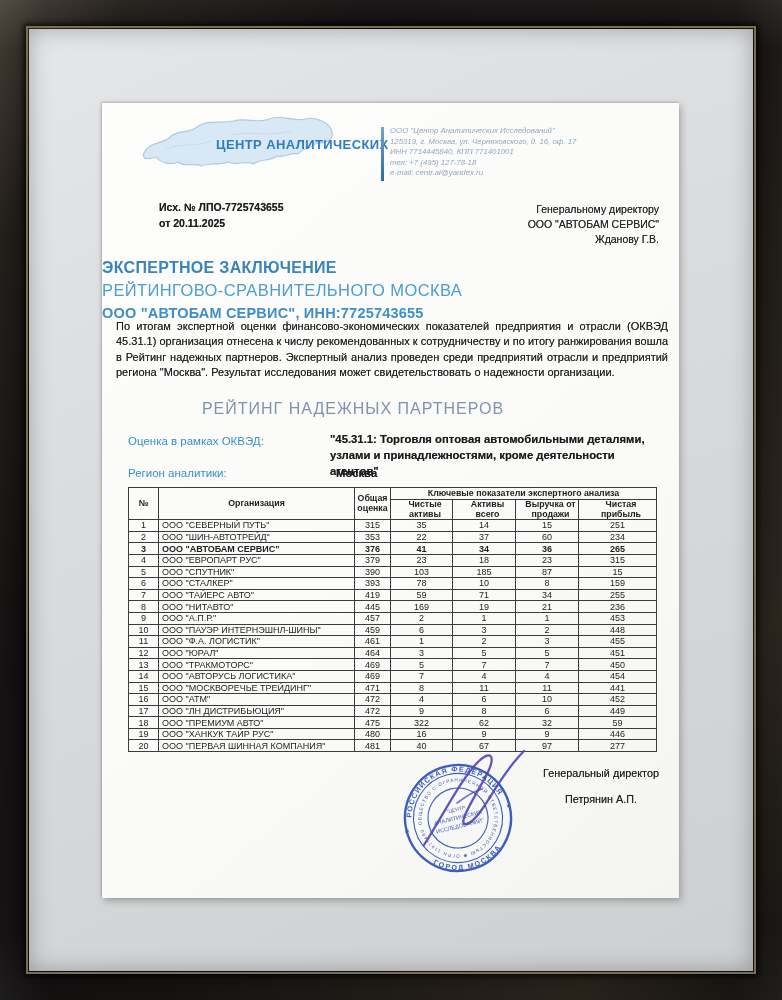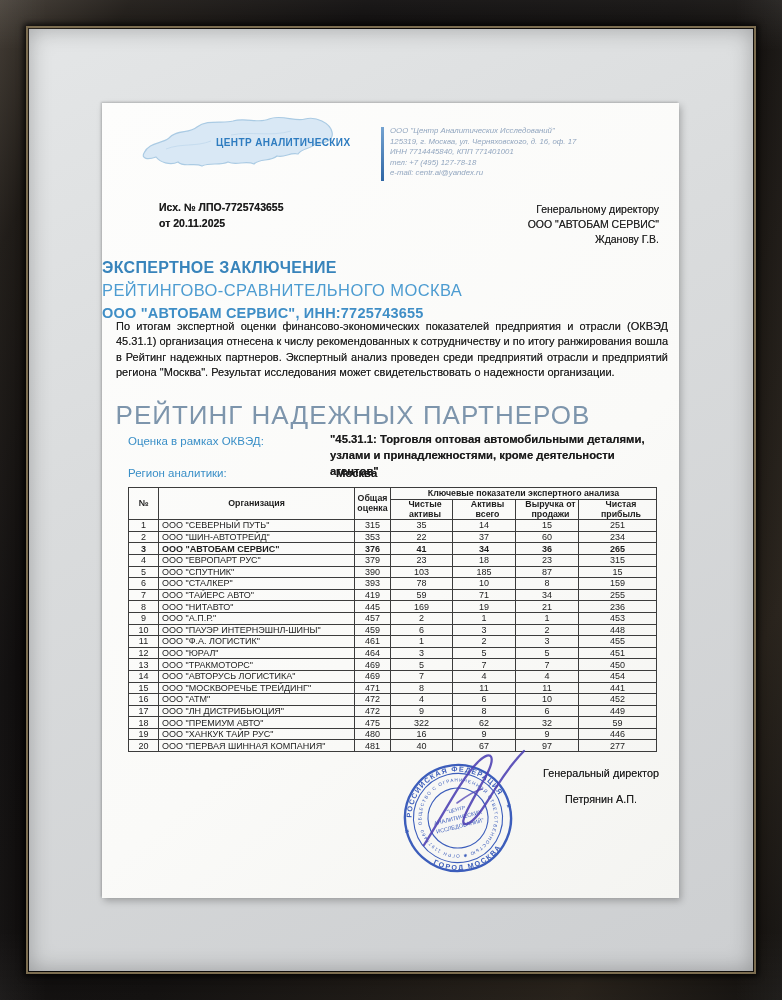--- a/index.html
+++ b/index.html
@@ -22,21 +22,21 @@
   
   .document{position:absolute;left:102px;top:103px;width:577px;height:795px;
     background:linear-gradient(140deg,#fdfdfc 0%,#fafaf8 60%,#f4f4f1 100%);
     box-shadow:-1px -1px 2px rgba(0,0,0,.18), 2px 3px 7px rgba(0,0,0,.25);
     color:#1e1e1e;}
   .ink{text-shadow:0 0 .45px rgba(25,25,25,.65);}
 
   
   .logo{position:absolute;left:34px;top:10px;width:210px;height:86px;}
   .logo svg{position:absolute;left:0;top:0;}
-  .logo-title{position:absolute;left:80px;top:24px;font-size:10px;font-weight:bold;
+  .logo-title{position:absolute;left:80px;top:24px;font-size:13px;font-weight:bold;
     color:#2e7cc0;letter-spacing:.4px;white-space:nowrap;}
   .logo-subtitle{position:absolute;left:78px;top:34px;font-size:17px;font-weight:bold;
     color:#9a8975;letter-spacing:1px;white-space:nowrap;
     background:linear-gradient(100deg,#8e8d8c,#a08a6f 55%,#8c8b8b);
     -webkit-background-clip:text;background-clip:text;-webkit-text-fill-color:transparent;}
   .info-bar{position:absolute;left:279px;top:24px;width:3px;height:54px;
     background:linear-gradient(#74a3d1,#2f66a5);}
   .company-info{position:absolute;left:288px;top:23px;font-size:7.8px;font-style:italic;
     color:#92a6bf;line-height:10.6px;white-space:nowrap;}
   .ref-block{position:absolute;left:57px;top:97px;font-size:10.5px;font-weight:bold;
@@ -47,21 +47,21 @@
   
   .title-block{position:absolute;left:0;top:156px;width:625px;text-align:left;}
   .title-l1{font-size:16px;font-weight:bold;color:#3884bb;letter-spacing:.3px;}
   .title-l2{font-size:16.5px;color:#4d9cd1;letter-spacing:.4px;margin-top:4px;}
   .title-l3{font-size:14.5px;font-weight:bold;color:#3f8ec6;letter-spacing:.2px;margin-top:5px;}
 
   .body-par{position:absolute;left:14px;top:216px;width:552px;font-size:11px;
     line-height:15.3px;text-align:justify;color:#202020;}
 
   .rating-heading{position:absolute;left:0;top:297px;width:502px;text-align:center;
-    font-size:26px;color:#7d95ac;letter-spacing:1px;}
+    font-size:16px;color:#7d95ac;letter-spacing:1px;}
 
   .okved-label{position:absolute;left:26px;top:332px;font-size:11.5px;color:#3a8fc7;}
   .okved-value{position:absolute;left:228px;top:328px;width:336px;font-size:11.3px;
     font-weight:bold;line-height:16px;color:#1b1b1b;}
   .region-label{position:absolute;left:26px;top:364px;font-size:11.5px;color:#3a8fc7;}
   .region-value{position:absolute;left:228px;top:364px;font-size:11.3px;font-weight:bold;color:#1b1b1b;padding-left:6px;}
 
   
   .rating-table{position:absolute;left:26px;top:384px;border-collapse:collapse;
     table-layout:fixed;width:528px;color:#1d1d1d;}

